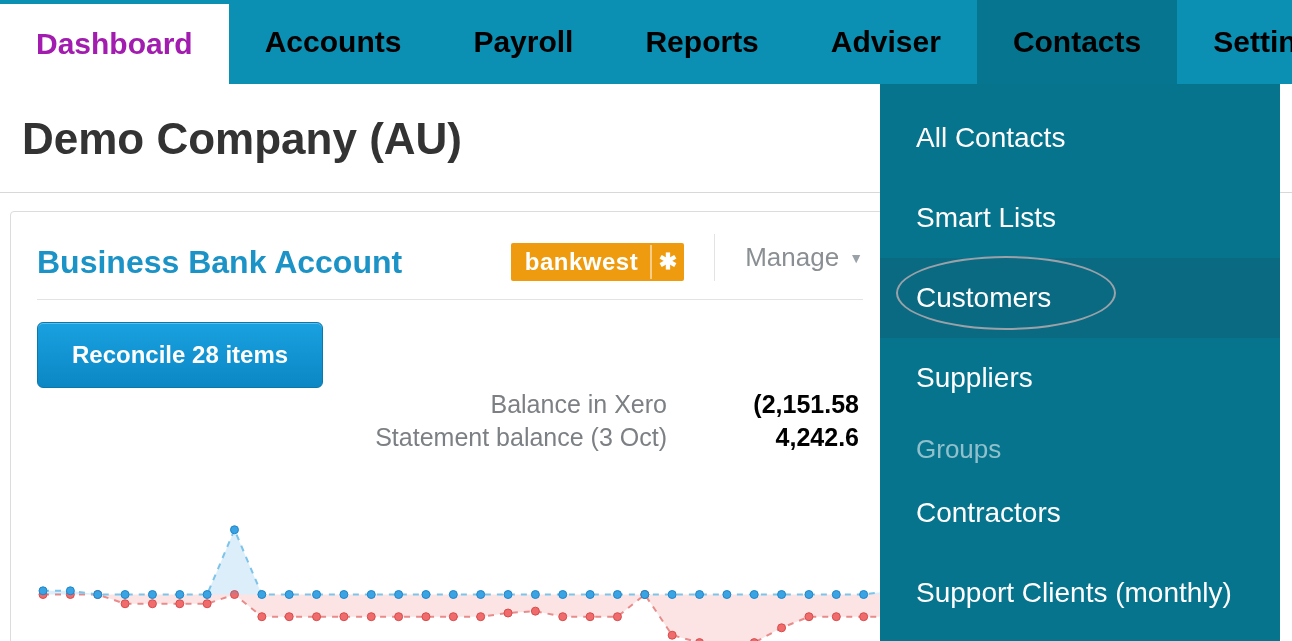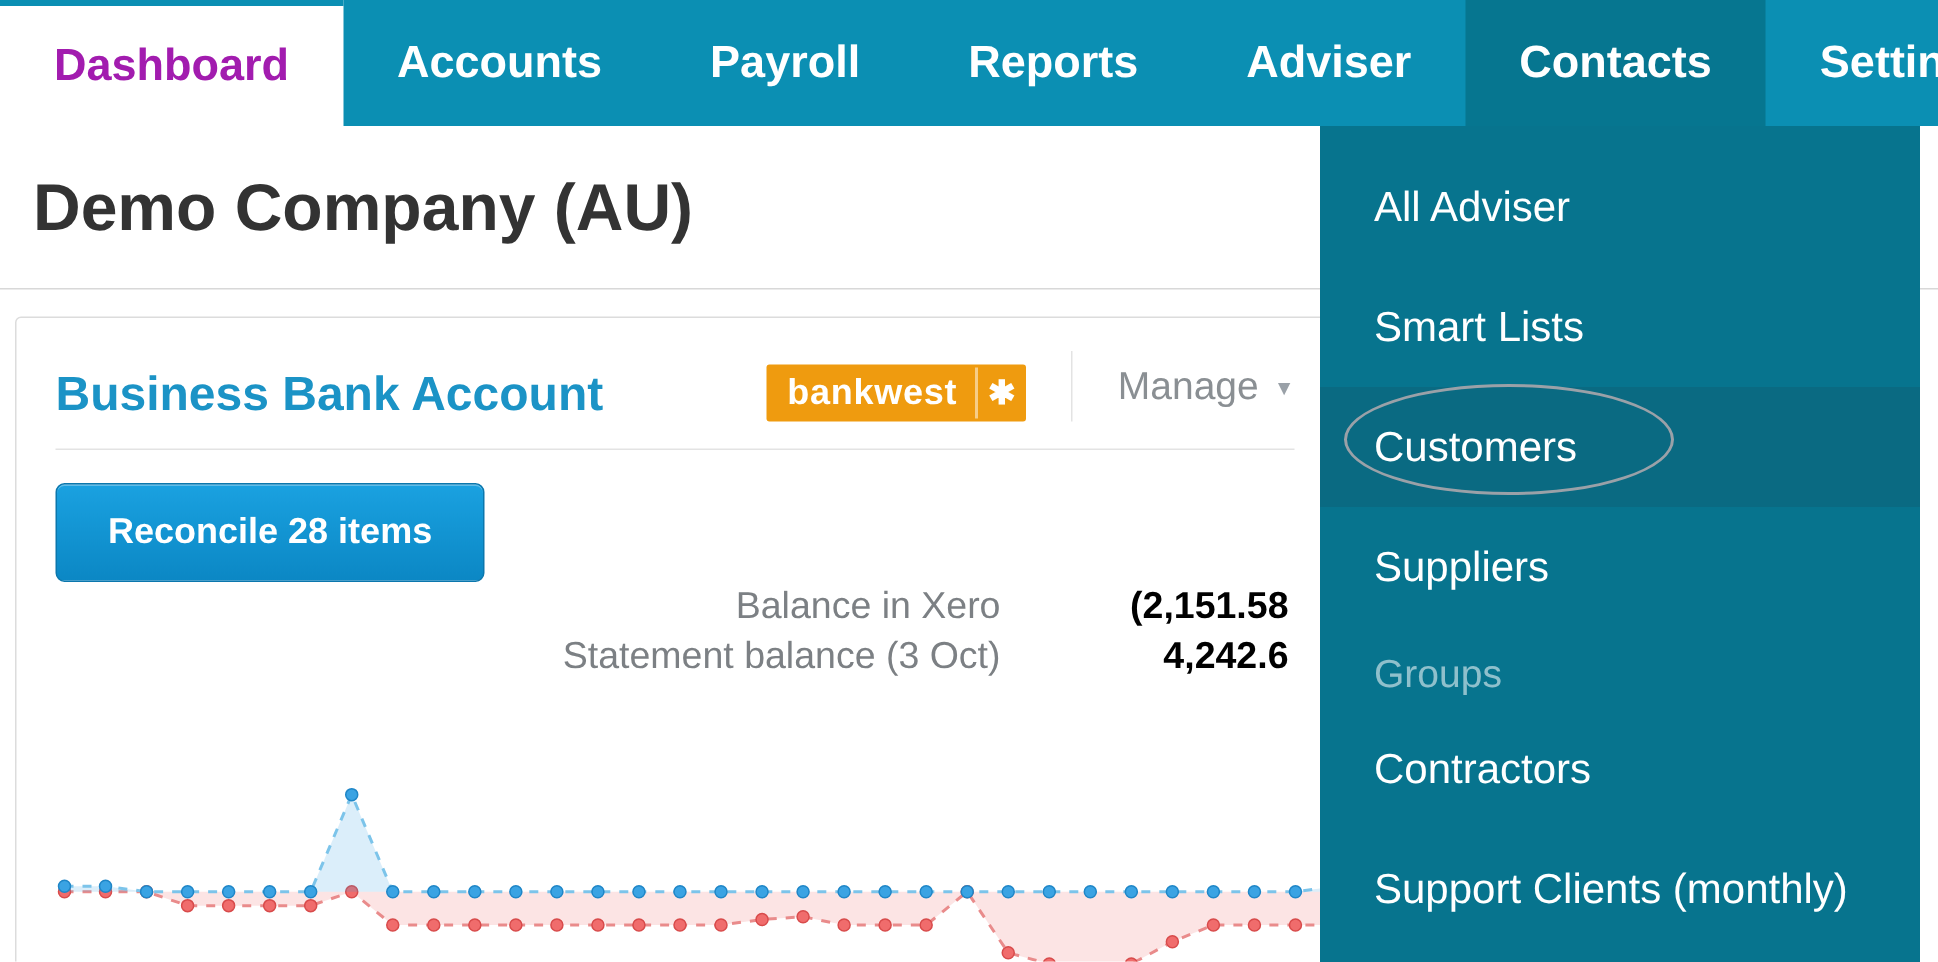--- a/index.html
+++ b/index.html
@@ -19,21 +19,21 @@
     background: #0b8fb3;
     height: 84px;
     width: 100%;
   }
   .nav-tab {
     display: flex;
     align-items: center;
     padding: 0 36px;
     font-size: 30px;
     font-weight: 700;
-    color: #ffffff;
+    color: #000000;
     cursor: pointer;
     position: relative;
     white-space: nowrap;
   }
   .nav-tab.active {
     background: #fff;
     color: #a21caf;
     border-top: 4px solid #0b8fb3;
     padding-top: 0;
   }
@@ -216,21 +216,21 @@
   <div class="nav-tab active">Dashboard</div>
   <div class="nav-tab">Accounts</div>
   <div class="nav-tab">Payroll</div>
   <div class="nav-tab">Reports</div>
   <div class="nav-tab">Adviser</div>
   <div class="nav-tab open">Contacts</div>
   <div class="nav-tab">Settings</div>
 </div>
 
 <div class="dropdown">
-  <div class="dropdown-item">All Adviser</div>
+  <div class="dropdown-item">All Contacts</div>
   <div class="dropdown-item">Smart Lists</div>
   <div class="dropdown-item hover">
     <span>Customers</span>
     <span class="highlight-ellipse"></span>
   </div>
   <div class="dropdown-item">Suppliers</div>
   <div class="dropdown-section-label">Groups</div>
   <div class="dropdown-item">Contractors</div>
   <div class="dropdown-item">Support Clients (monthly)</div>
 </div>

